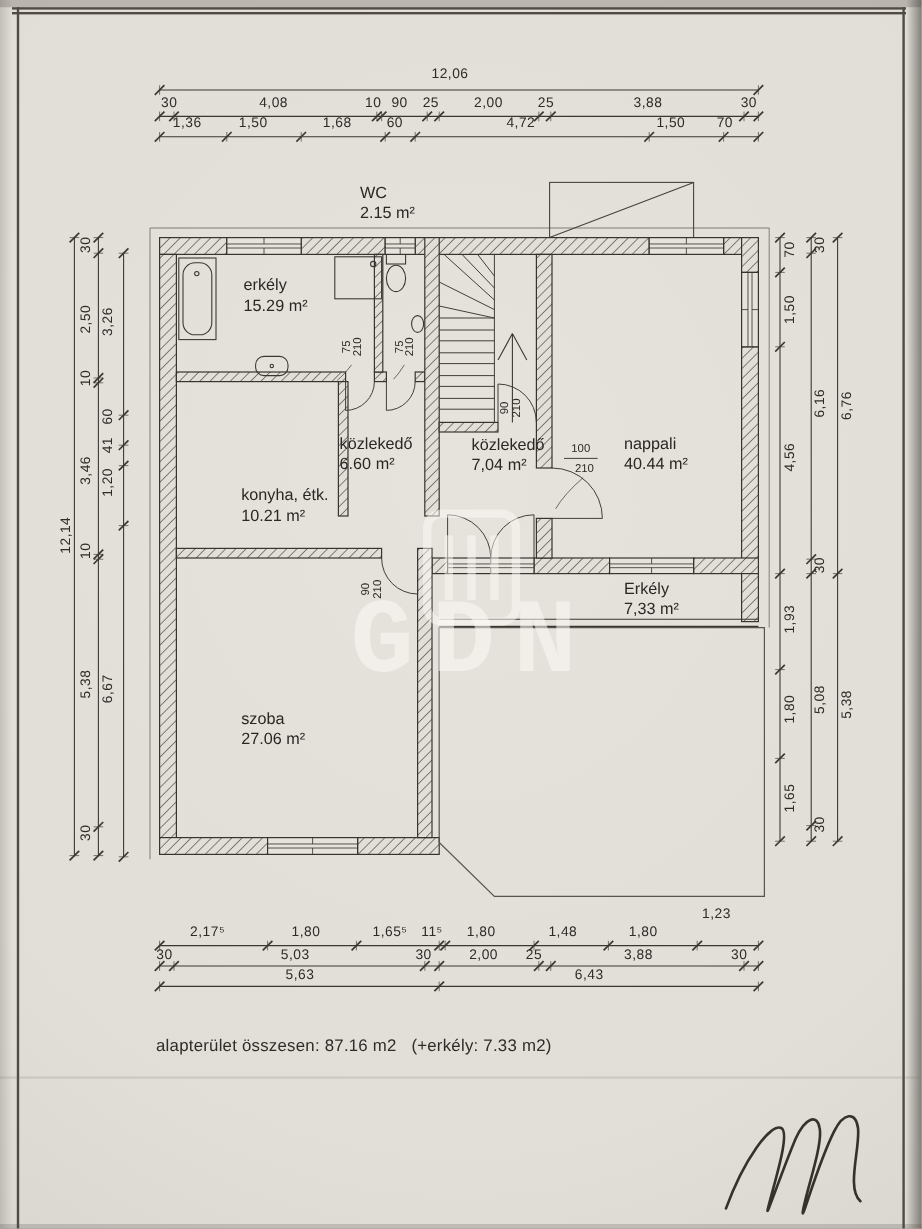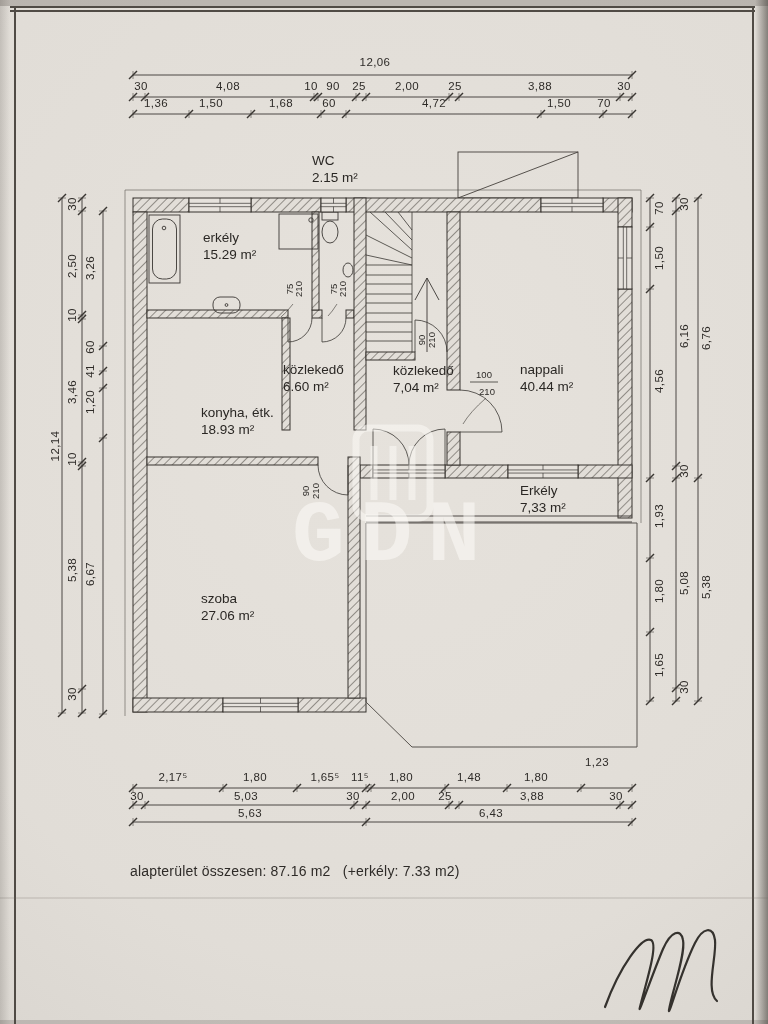--- a/index.html
+++ b/index.html
@@ -394,21 +394,21 @@
   <span class="dim" style="left:137px;top:796px">30</span>
   <span class="dim" style="left:246px;top:796px">5,03</span>
   <span class="dim" style="left:353px;top:796px">30</span>
   <span class="dim" style="left:403px;top:796px">2,00</span>
   <span class="dim" style="left:445px;top:796px">25</span>
   <span class="dim" style="left:532px;top:796px">3,88</span>
   <span class="dim" style="left:616px;top:796px">30</span>
   <span class="dim" style="left:250px;top:813px">5,63</span>
   <span class="dim" style="left:491px;top:813px">6,43</span>
 
-  <div class="room" style="left:312px;top:152px">
+  <div class="room" style="left:300px;top:152px">
     <span>WC</span>
     <span>2.15 m²</span>
   </div>
   <div class="room" style="left:203px;top:229px">
     <span>erkély</span>
     <span>15.29 m²</span>
   </div>
   <div class="room" style="left:283px;top:361px">
     <span>közlekedő</span>
     <span>6.60 m²</span>
@@ -416,21 +416,21 @@
   <div class="room" style="left:393px;top:362px">
     <span>közlekedő</span>
     <span>7,04 m²</span>
   </div>
   <div class="room" style="left:520px;top:361px">
     <span>nappali</span>
     <span>40.44 m²</span>
   </div>
   <div class="room" style="left:201px;top:404px">
     <span>konyha, étk.</span>
-    <span>18.93 m²</span>
+    <span>10.21 m²</span>
   </div>
   <div class="room" style="left:520px;top:482px">
     <span>Erkély</span>
     <span>7,33 m²</span>
   </div>
   <div class="room" style="left:201px;top:590px">
     <span>szoba</span>
     <span>27.06 m²</span>
   </div>
 

